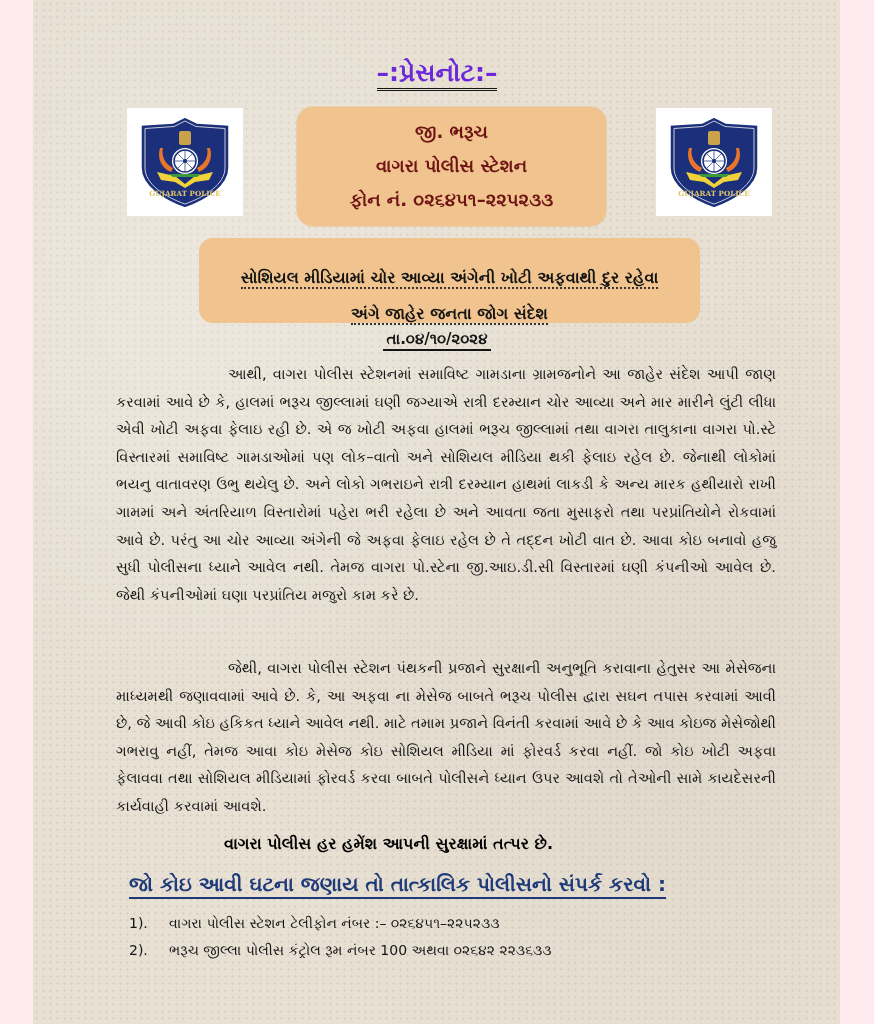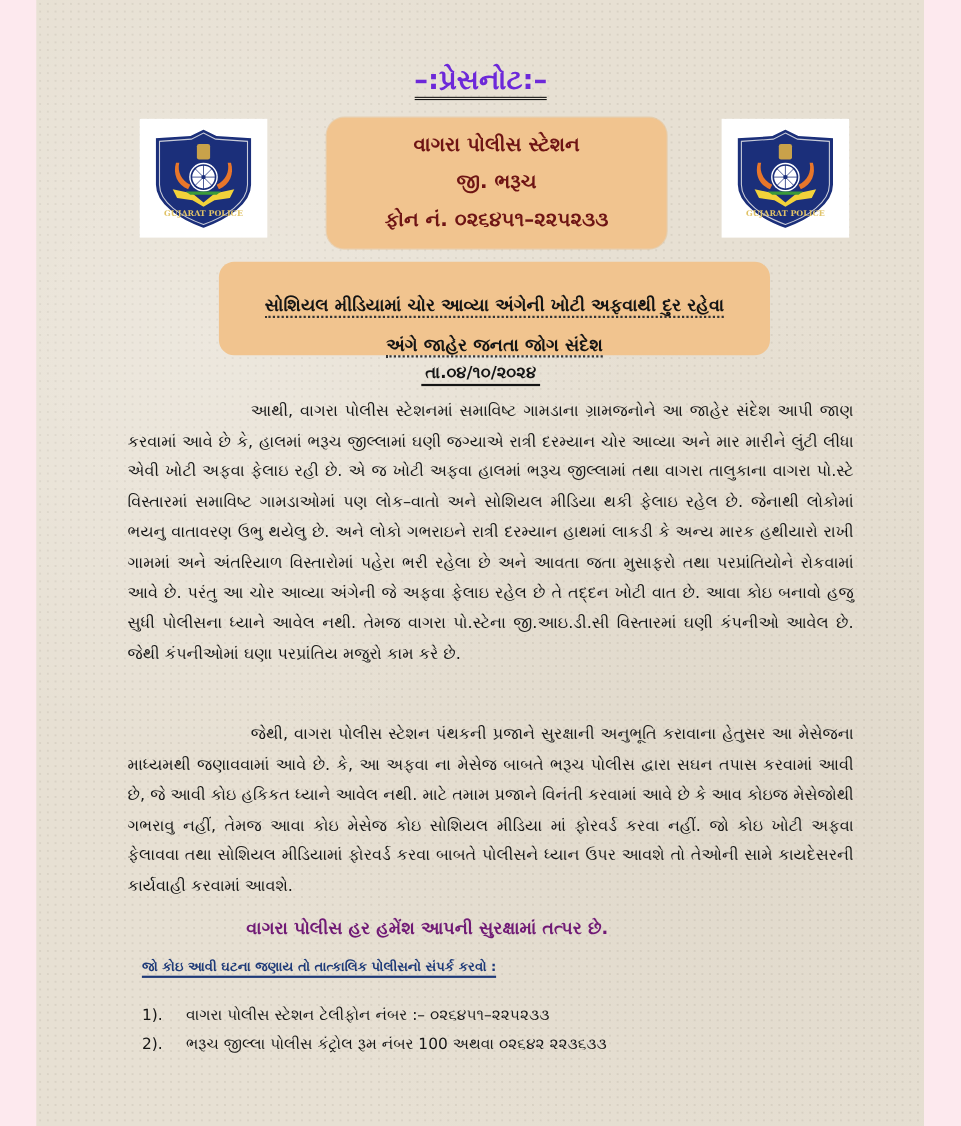--- a/index.html
+++ b/index.html
@@ -119,28 +119,28 @@
   .para2 { top: 654px; line-height: 27.6px; }
   .body-text .indent { display: inline-block; width: 112px; }
   .tagline {
     position: absolute;
     left: 0;
     width: 722px;
     top: 834px;
     text-align: center;
     font-size: 16px;
     font-weight: bold;
-    color: #701a75;
+    color: #000000;
   }
   .tagline span { margin-left: 55px; }
   .contact-heading {
     position: absolute;
     left: 129px;
     top: 872px;
-    font-size: 12px;
+    font-size: 20px;
     font-weight: bold;
     color: #1e3a78;
   }
   .contact-heading span {
     border-bottom: 2px solid #1e3a78;
     padding-bottom: 1px;
   }
   .contact-list {
     position: absolute;
     left: 129px;
@@ -194,22 +194,22 @@
     <circle cx="50" cy="47" r="11" fill="none" stroke="#1b2f7a" stroke-width="1.5"></circle>
     <circle cx="50" cy="47" r="2" fill="#1b2f7a"></circle>
     <path d="M50 36 L50 58 M39 47 L61 47 M42 39 L58 55 M58 39 L42 55" stroke="#1b2f7a" stroke-width="0.7"></path>
     <path d="M22 58 L40 62 L50 70 L60 62 L78 58 L74 66 L60 68 L50 74 L40 68 L26 66 Z" fill="#f2d23a"></path>
     <path d="M34 60 L66 60 L62 63 L38 63 Z" fill="#3a9a3a"></path>
     <text x="50" y="82" font-size="7.2" font-family="DejaVu Serif, serif" font-weight="bold" fill="#e0c368" text-anchor="middle">GUJARAT POLICE</text>
   </svg>
 </div>
 
 <div class="station-box">
+  <div class="line">જી. ભરૂચ</div>
   <div class="line">વાગરા પોલીસ સ્ટેશન</div>
-  <div class="line">જી. ભરૂચ</div>
   <div class="line">ફોન નં. ૦૨૬૪૫૧–૨૨૫૨૩૩</div>
 </div>
 
 <div class="subject-box">
   <div class="line"><span>સોશિયલ મીડિયામાં ચોર આવ્યા અંગેની ખોટી અફવાથી દુર રહેવા</span></div>
   <div class="line"><span>અંગે જાહેર જનતા જોગ સંદેશ</span></div>
 </div>
 
 <div class="date-line">
   <span>તા.૦૪/૧૦/૨૦૨૪</span>

